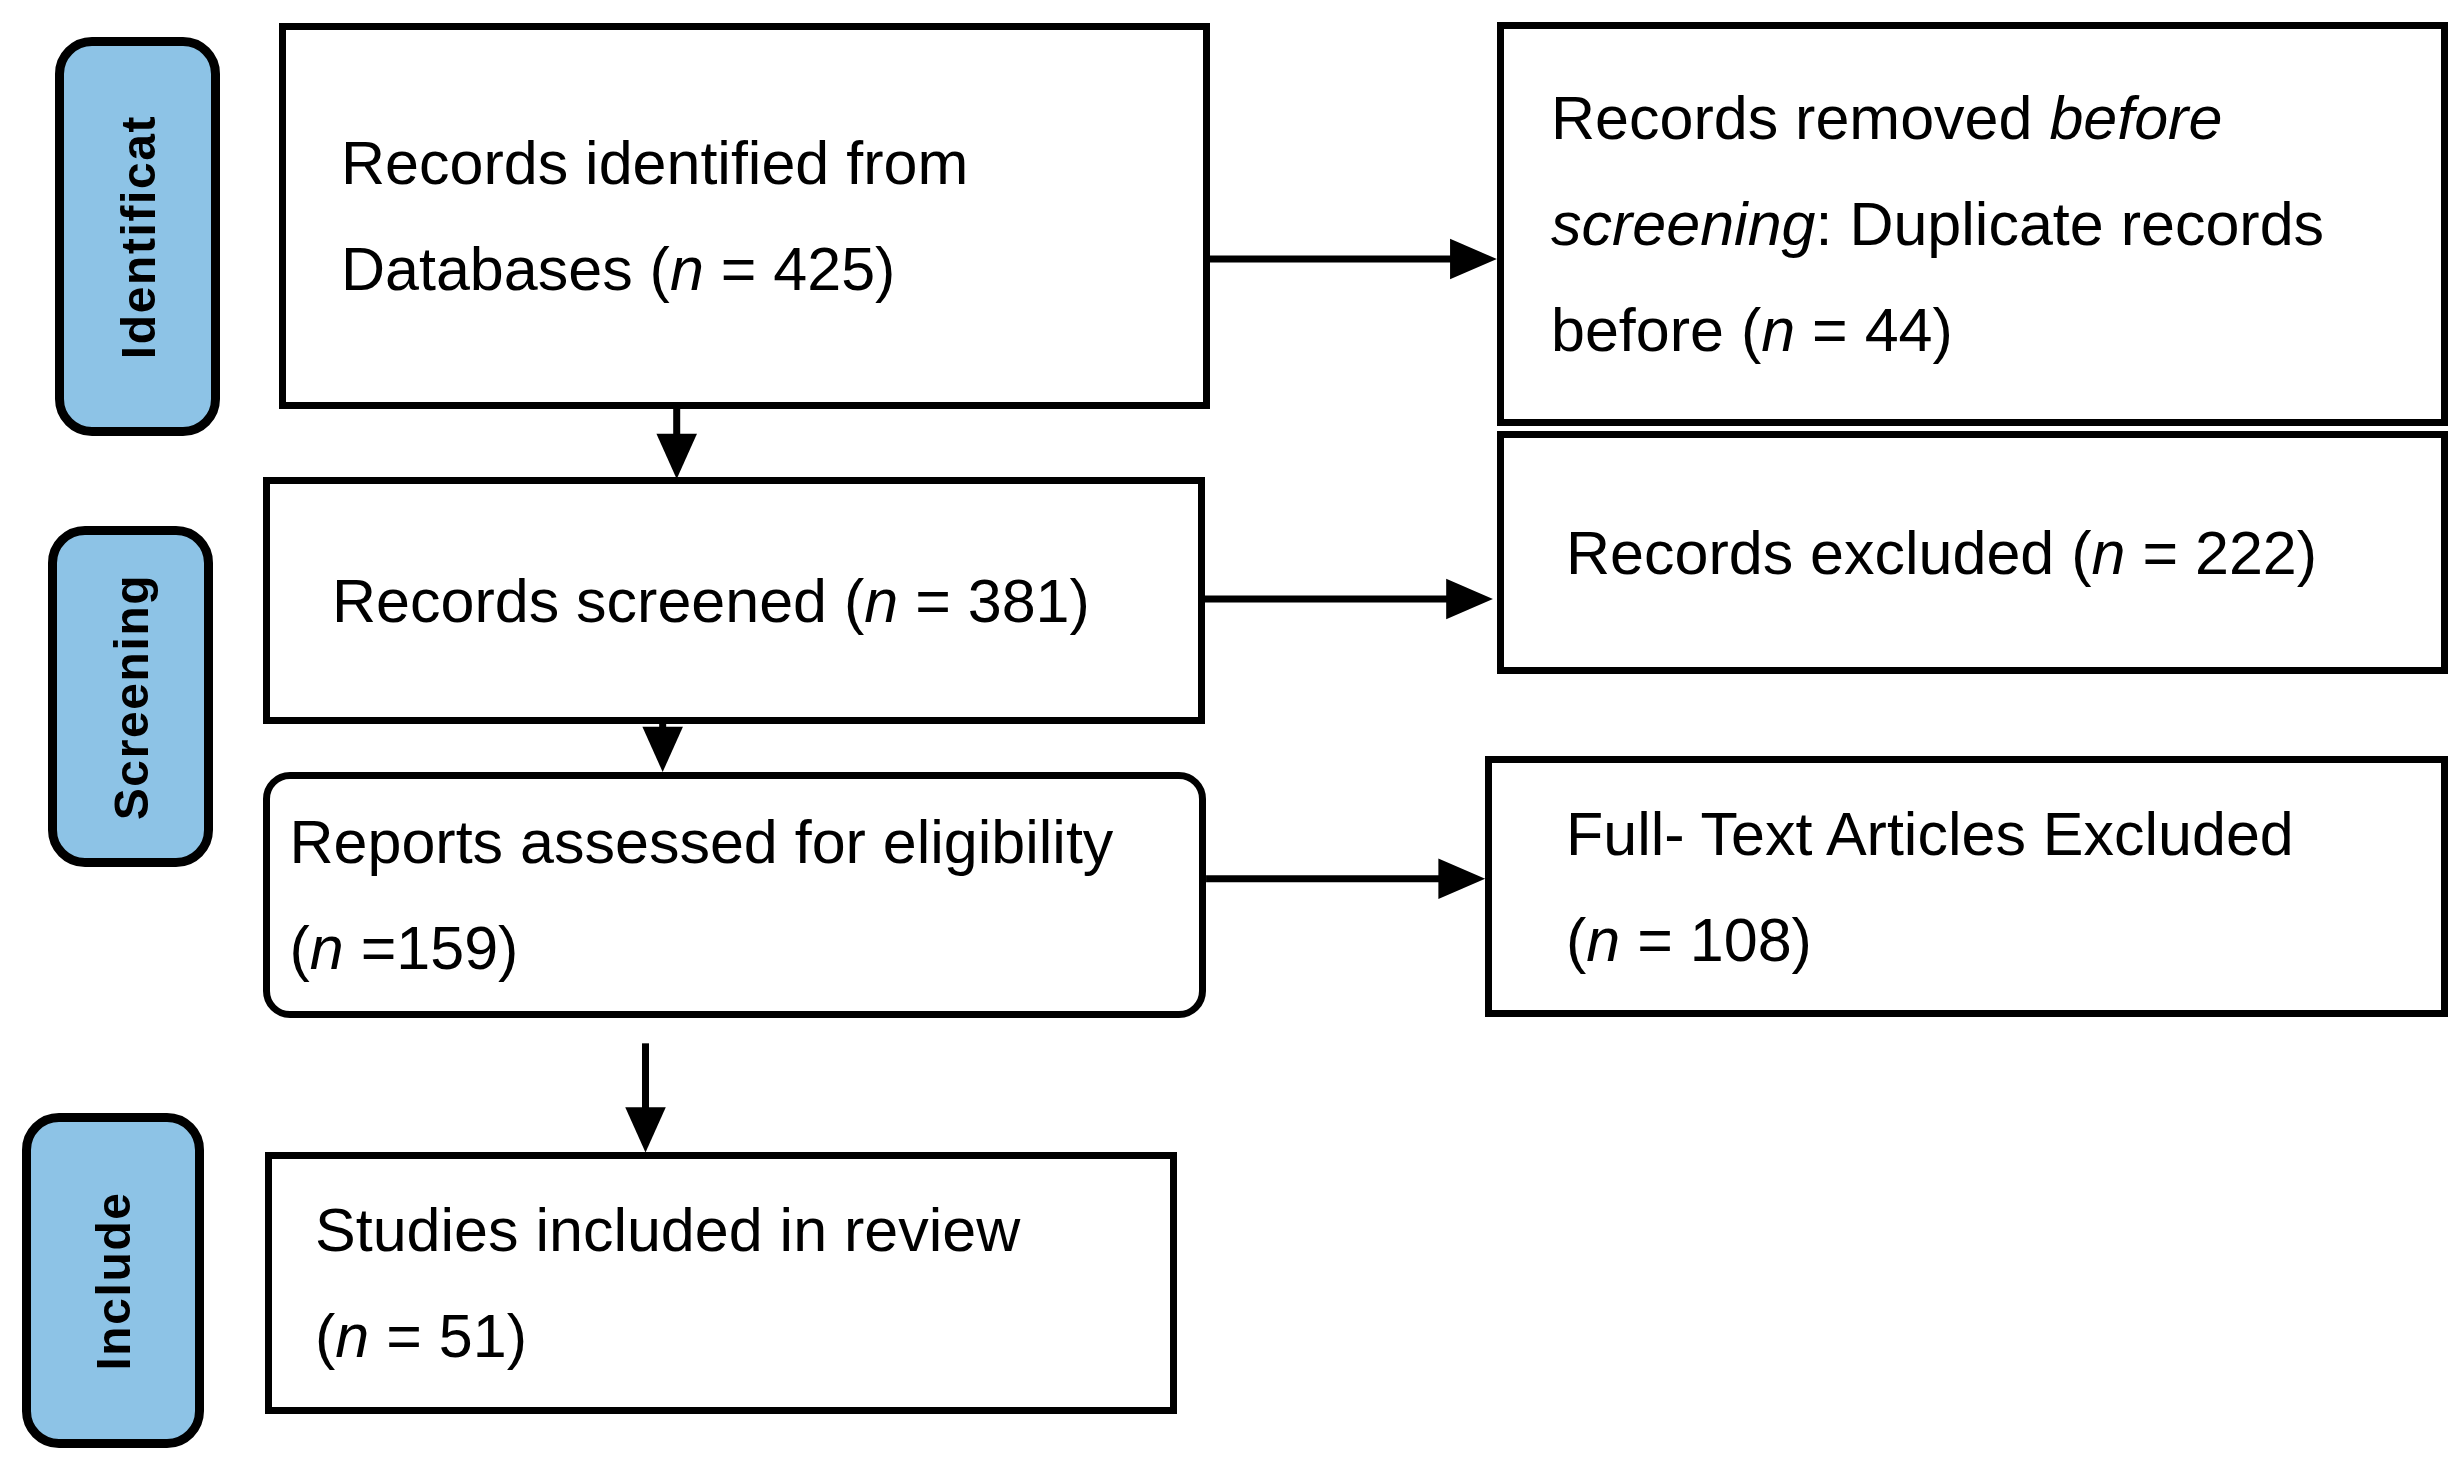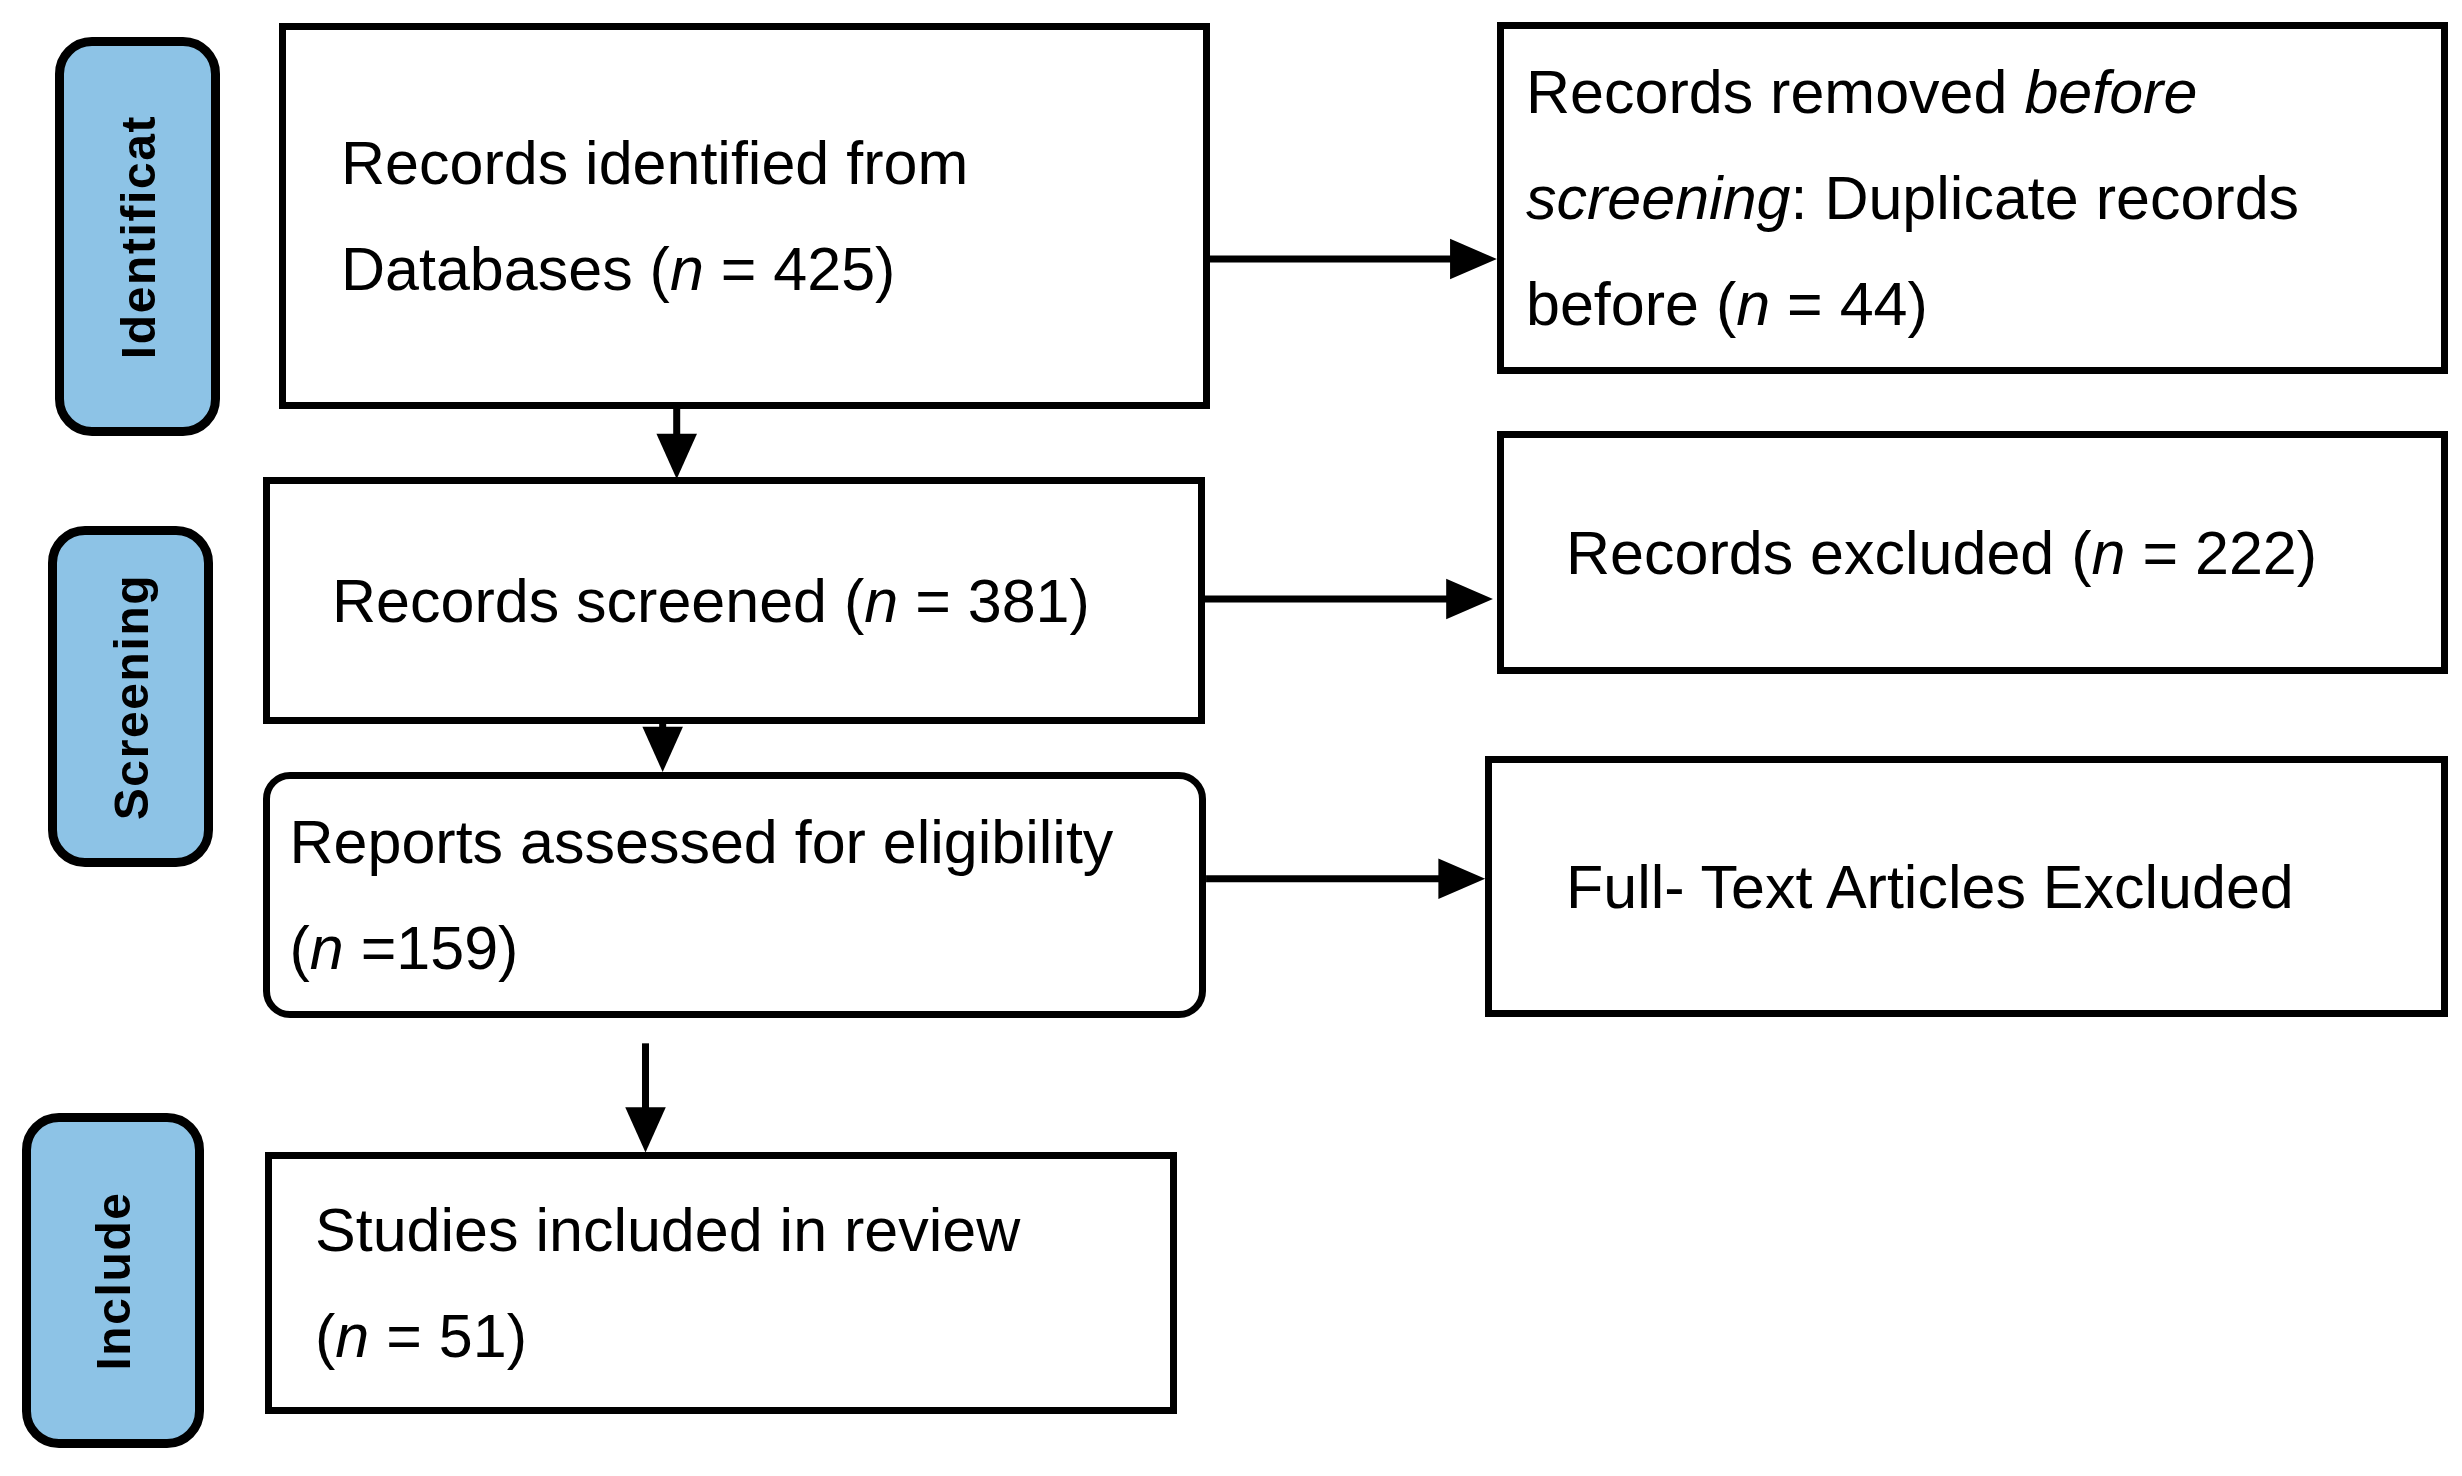--- a/index.html
+++ b/index.html
@@ -53,21 +53,21 @@
     display: flex;
     flex-direction: column;
     justify-content: center;
     font-size: 61px;
     line-height: 106px;
   }
   .fbox p { margin: 0; white-space: nowrap; }
   .it { font-style: italic; }
 
   #box-identified { left: 279px;  top: 23.4px;   width: 931px; height: 386px; padding-left: 55px; }
-  #box-removed    { left: 1497px; top: 22px;   width: 951px; height: 352px; padding-left: 22px; }
+  #box-removed    { left: 1497px; top: 22px;   width: 951px; height: 404px; padding-left: 47px; }
   #box-screened   { left: 263px;  top: 477px;  width: 942px; height: 247px; padding-left: 62px; }
   #box-excluded   { left: 1497px; top: 431px;  width: 951px; height: 243px; padding-left: 62px; }
   #box-assessed   { left: 263px;  top: 772px;  width: 943px; height: 246px; padding-left: 19.5px; border-radius: 27px; }
   #box-fulltext   { left: 1485px; top: 756px;  width: 963px; height: 261px; padding-left: 74px; }
   #box-included   { left: 247px;  top: 1152px; width: 912px; height: 262px; padding-left: 43px; margin-left: 18px; }
 </style>
 </head>
 <body>
 
 <div class="canvas">
@@ -128,20 +128,21 @@
     <p><span>Records excluded (</span><span class="it">n</span><span> = 222)</span></p>
   </div>
 
   <div class="fbox" id="box-assessed">
     <p><span>Reports assessed for eligibility</span></p>
     <p><span>(</span><span class="it">n</span><span> =159)</span></p>
   </div>
 
   <div class="fbox" id="box-fulltext">
     <p><span>Full- Text Articles Excluded</span></p>
+    <p><span>(</span><span class="it">n</span><span> = 108)</span></p>
   </div>
 
   <div class="fbox" id="box-included">
     <p><span>Studies included in review</span></p>
     <p><span>(</span><span class="it">n</span><span> = 51)</span></p>
   </div>
 
 </div>
 
 

